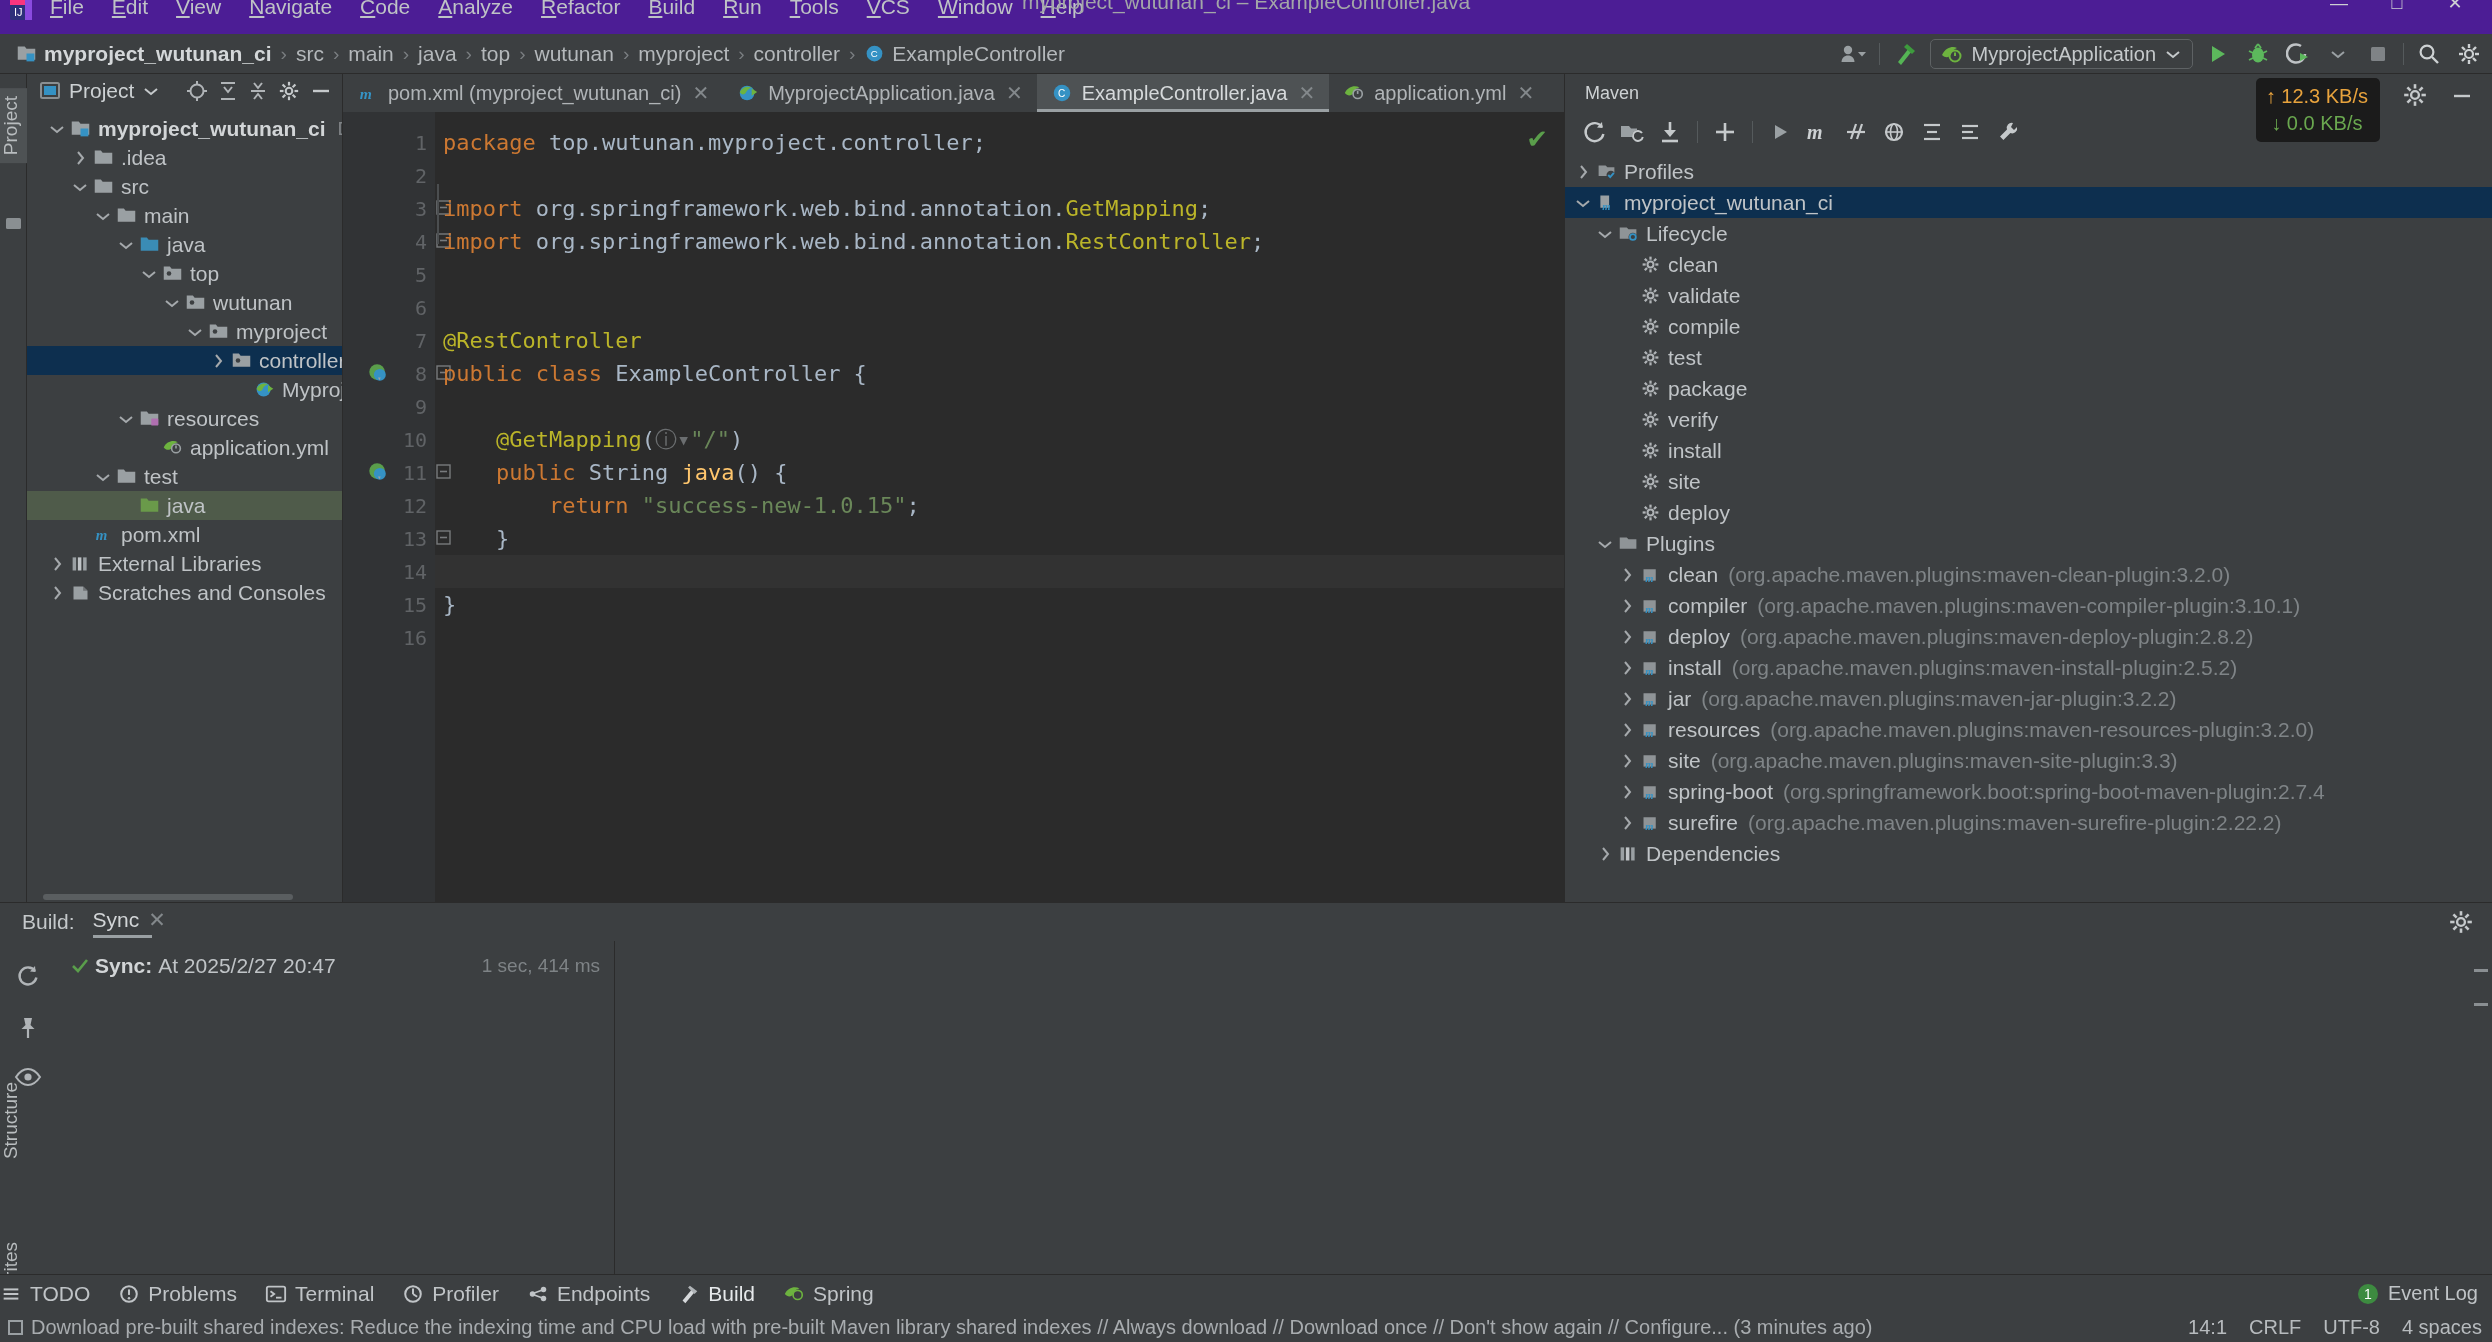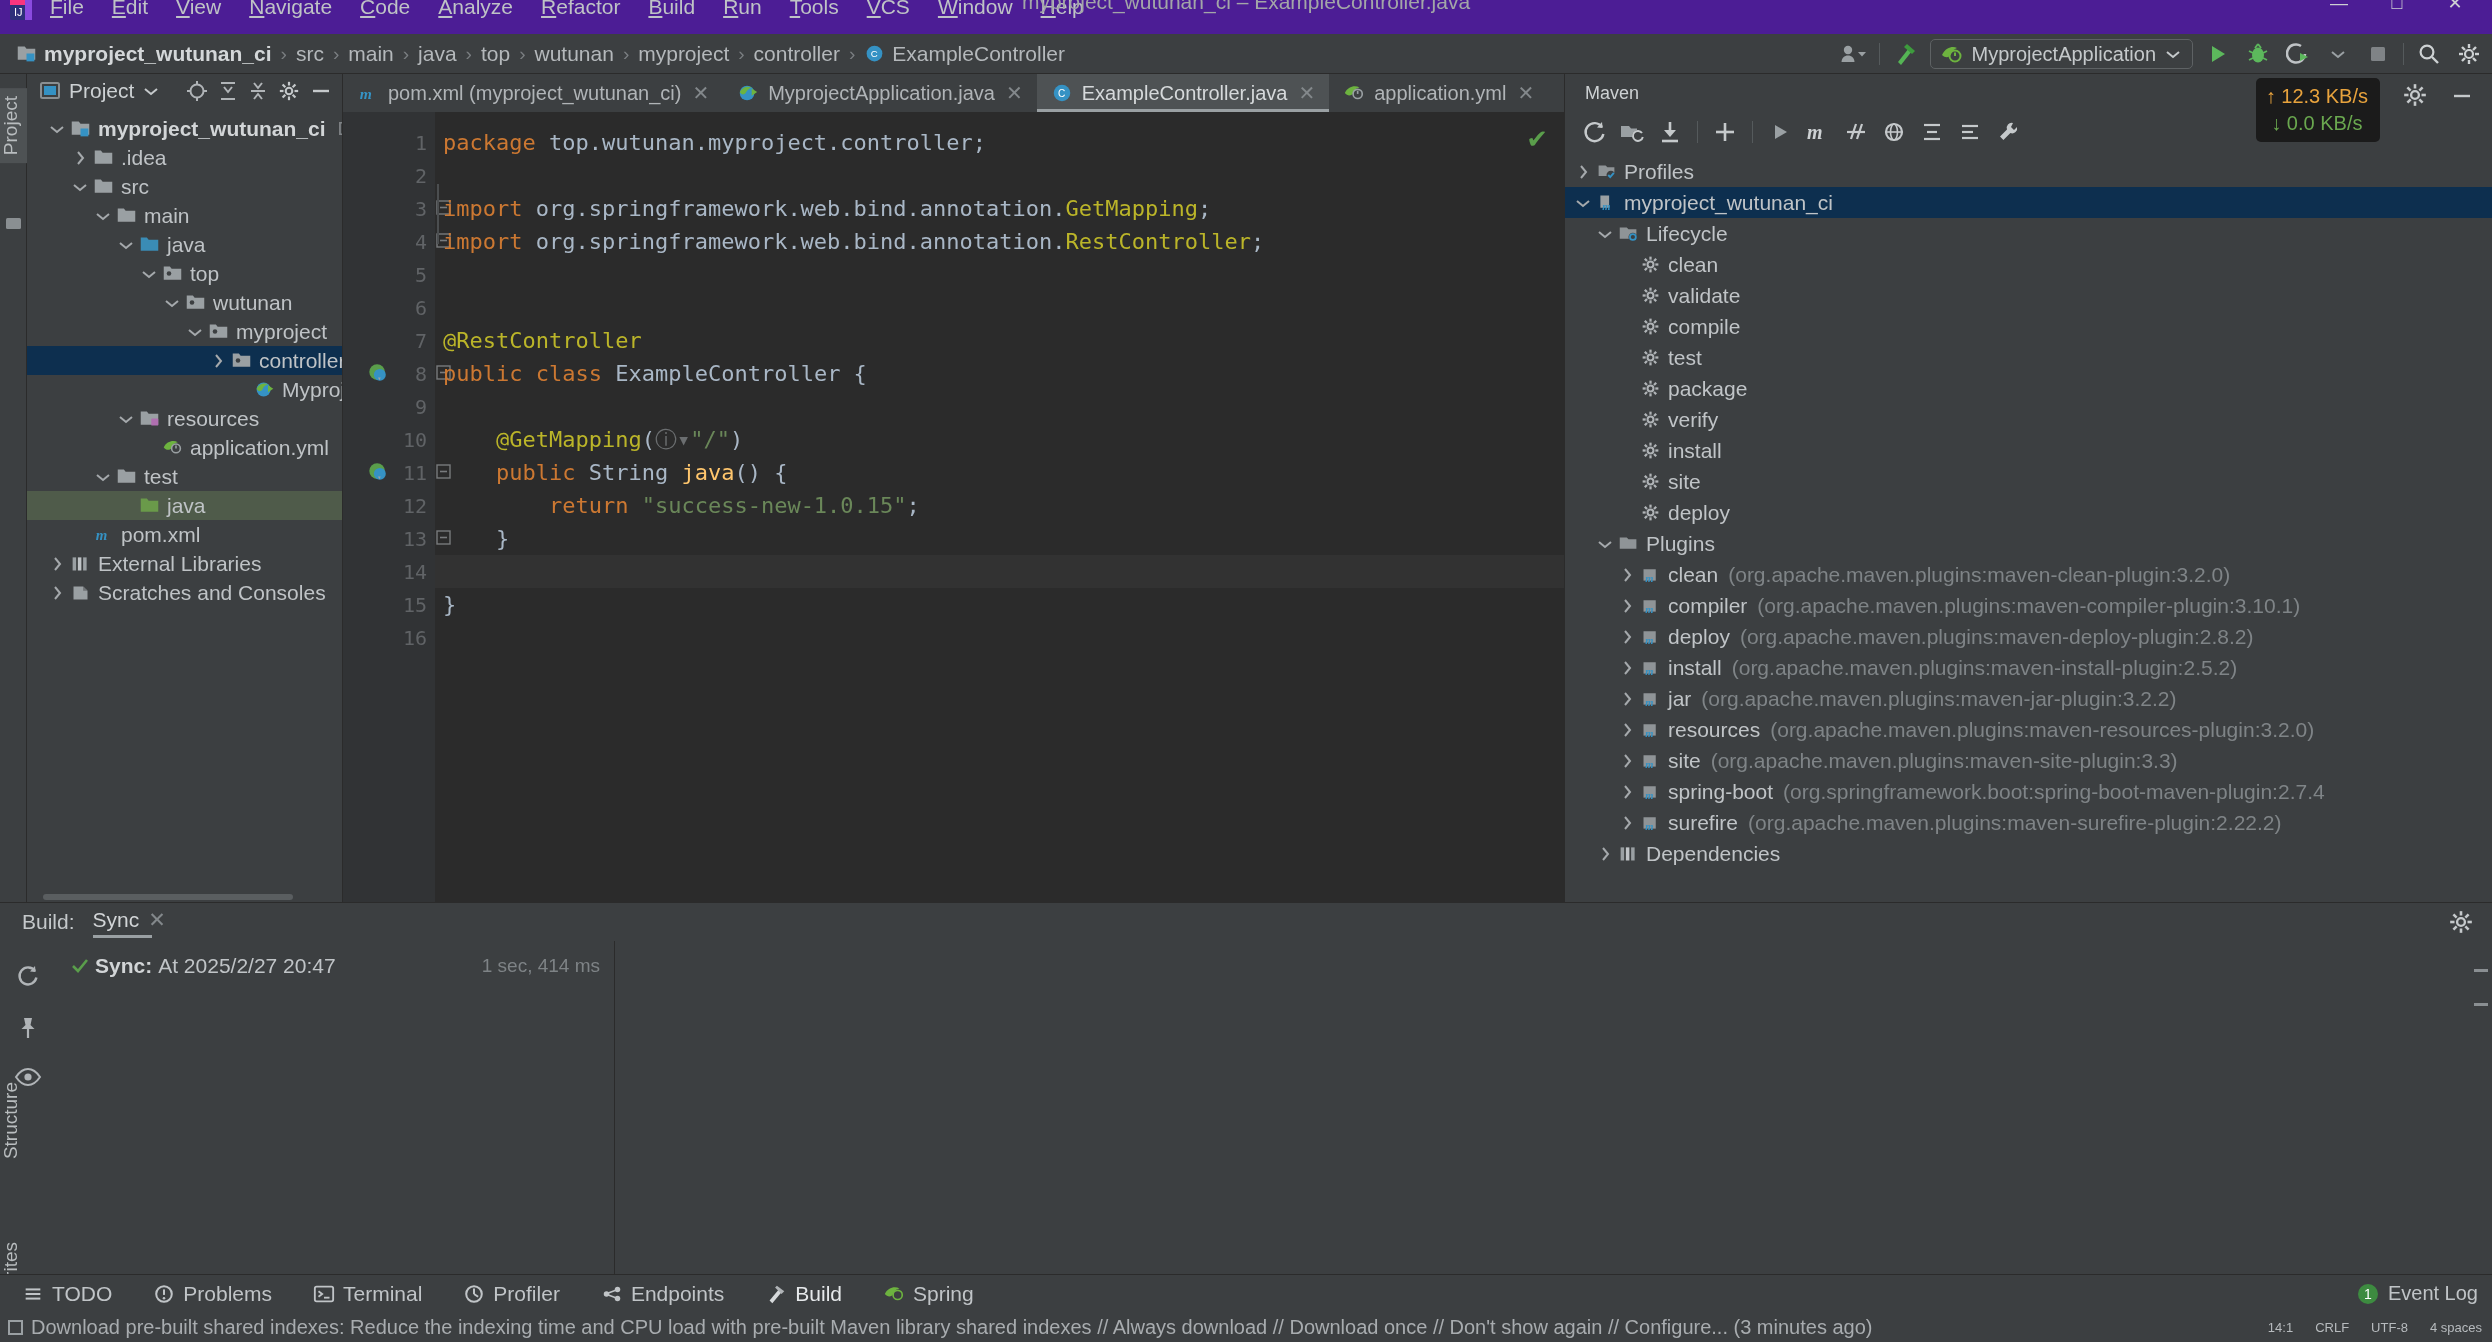--- a/index.html
+++ b/index.html
@@ -129,30 +129,30 @@
   .build-strip { width:55px; flex:0 0 55px; display:flex; flex-direction:column; align-items:center; gap:26px; padding-top:22px; }
   .build-tree { width:560px; flex:0 0 560px; background:#3c3f41; border-right:1px solid #2b2b2b; padding-top:10px; }
   .build-row { height:30px; display:flex; align-items:center; font-size:21px; color:#c0c4c7; padding-left:10px; }
   .build-row .dur { margin-left:auto; padding-right:14px; color:#7e8386; font-size:19px; }
   .build-console { flex:1 1 auto; background:#3c3f41; position:relative; }
   .console-scroll { position:absolute; right:0; top:0; width:22px; bottom:0; }
   .console-mark { position:absolute; right:4px; width:14px; height:3px; background:#8a8f92; }
 
   
   .toolbar-bottom { flex:0 0 38px; height:38px; background:#3c3f41; display:flex; align-items:center;
-    gap:41px; padding-left:22px; border-top:1px solid #2b2b2b; position:relative; }
+    gap:28px; border-top:1px solid #2b2b2b; position:relative; }
   .tw { display:flex; align-items:center; gap:8px; font-size:21px; color:#c0c4c7; }
   .tw.active { color:#e6e9eb; position:relative; }
   .tw.active:after { content:""; position:absolute; left:-6px; right:-6px; bottom:-9px; height:3px; background:#9aa0a3; }
   .toolbar-right { position:absolute; right:14px; display:flex; align-items:center; gap:10px; font-size:20px; color:#c0c4c7; }
   .badge-dot { width:20px; height:20px; border-radius:50%; background:#3d8b40; color:#fff;
     font-size:14px; display:flex; align-items:center; justify-content:center; }
   .statusbar { flex:0 0 30px; height:30px; background:#3c3f41; display:flex; align-items:center;
     padding-left:8px; font-size:20px; color:#a8acaf; position:relative; overflow:hidden; }
-  .status-right { position:absolute; right:10px; display:flex; align-items:center; gap:22px; font-size:13px; color:#b7bbbe; }
+  .status-right { position:absolute; right:10px; display:flex; align-items:center; gap:22px; font-size:20px; color:#b7bbbe; }
   .sq { width:15px; height:15px; border:2px solid #9aa0a3; margin-right:8px; flex:0 0 15px; }
 
   svg { display:block; }
 </style>
 </head>
 <body>
 
 <div class="app">
 
   <div class="titlebar">

